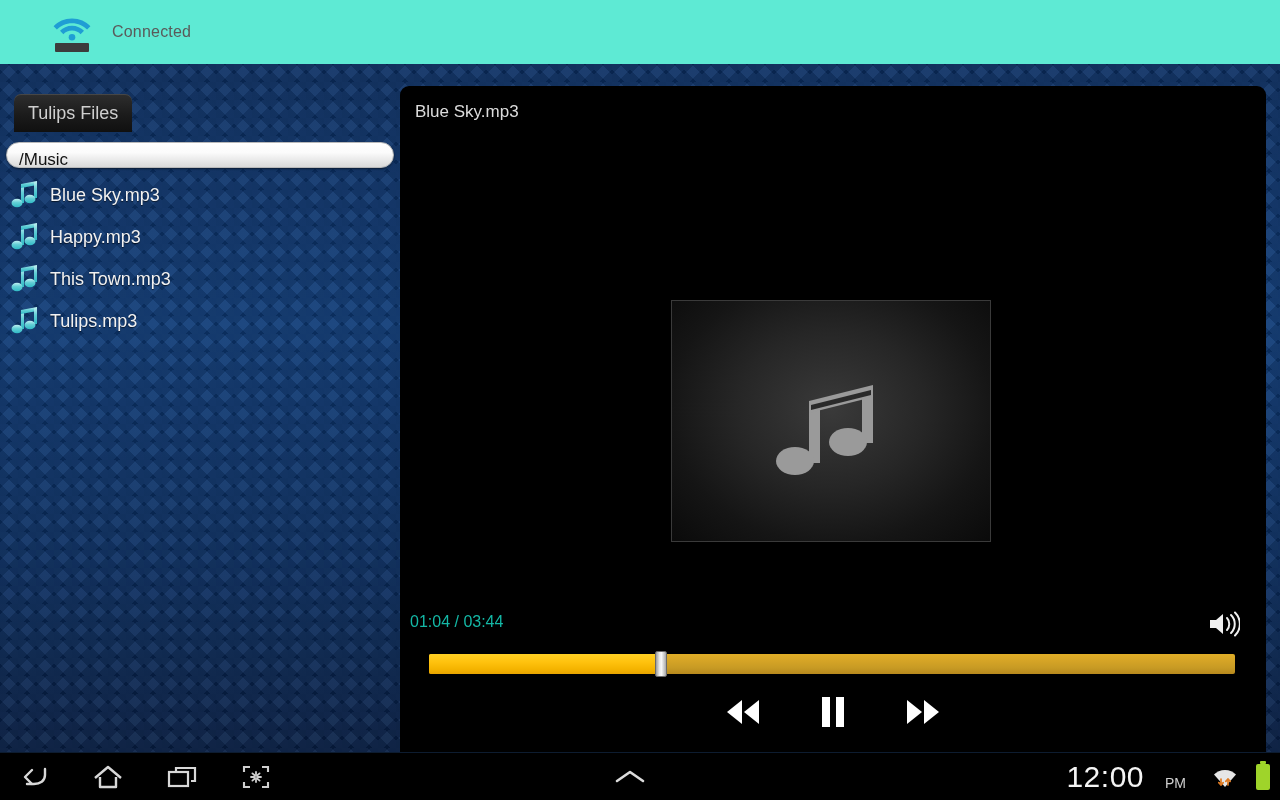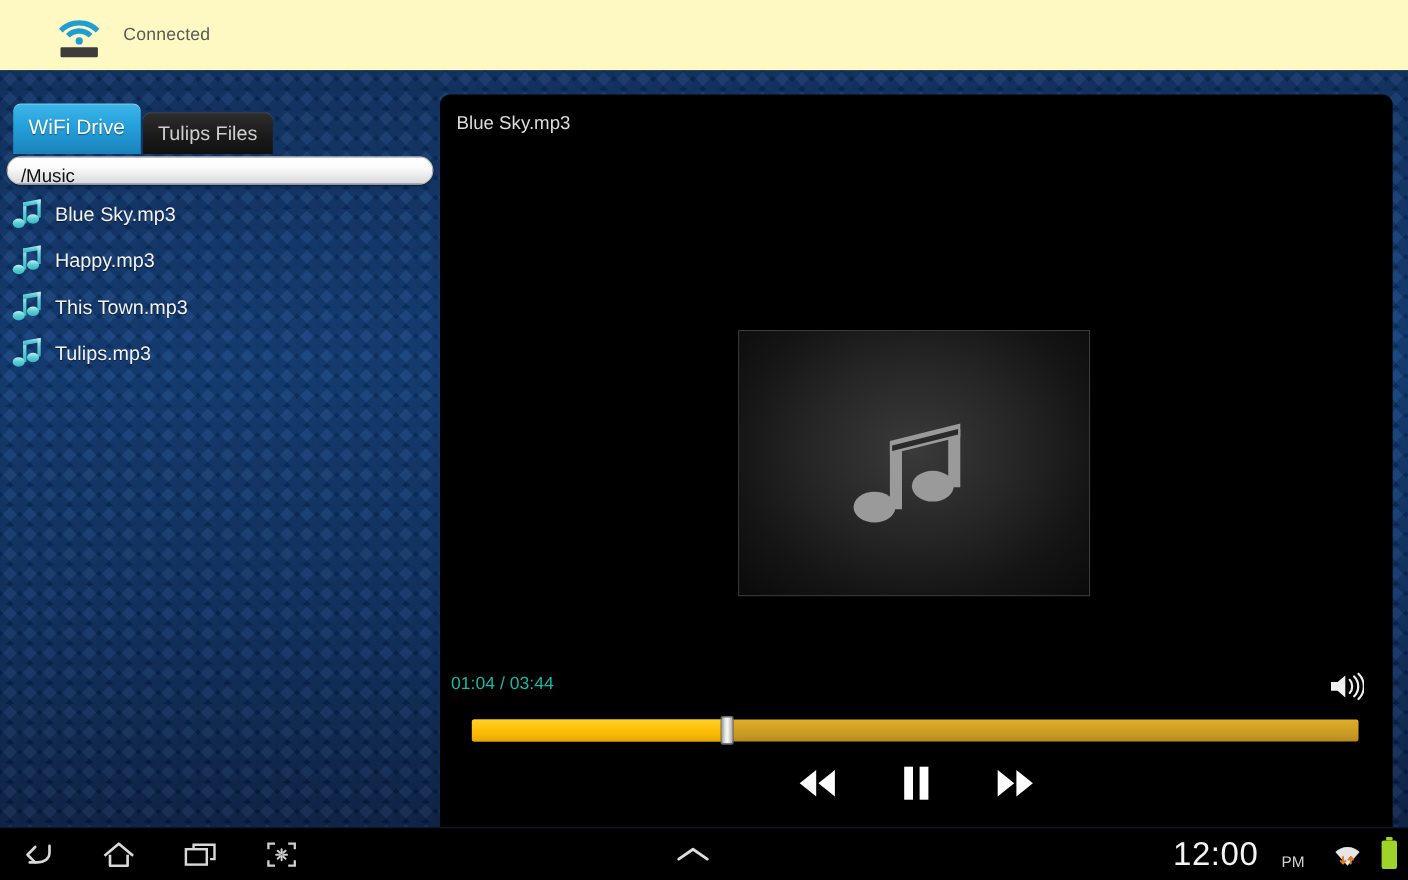--- a/index.html
+++ b/index.html
@@ -7,21 +7,21 @@
     width:1280px; height:800px;
     background:#000;
     font-family:"Liberation Sans", sans-serif;
     overflow:hidden;
   }
   #app { position:relative; width:1280px; height:800px; overflow:hidden; }
 
   
   .topbar {
     position:absolute; left:0; top:0; width:1280px; height:64px;
-    background:#fef9c3;
+    background:#5eead4;
     display:flex; align-items:center;
   }
   .wifi-badge { position:relative; width:56px; height:44px; margin-left:44px;
                 display:flex; flex-direction:column; align-items:center; justify-content:center; }
   .wifi-badge svg { display:block; }
   .wifi-base { width:34px; height:9px; background:#3c3c3c; margin-top:2px; border-radius:1px; }
   .conn-text { color:#5a5a5a; font-size:16px; margin-left:12px; letter-spacing:.2px; }
 
   
   .body-area {
@@ -156,23 +156,20 @@
       <div class="wifi-base"></div>
     </div>
     <div class="conn-text">Connected</div>
   </div>
 
   <div class="body-area"></div>
 
   <div class="left-panel">
 
     <div class="tabs">
-      <div class="tab active">
-        <span>WiFi Drive</span>
-      </div>
       <div class="tab inactive">
         <span>Tulips Files</span>
       </div>
     </div>
 
     <div class="path-bar">
       <span>/Music</span>
     </div>
 
     <div class="file-list" id="file-list">

